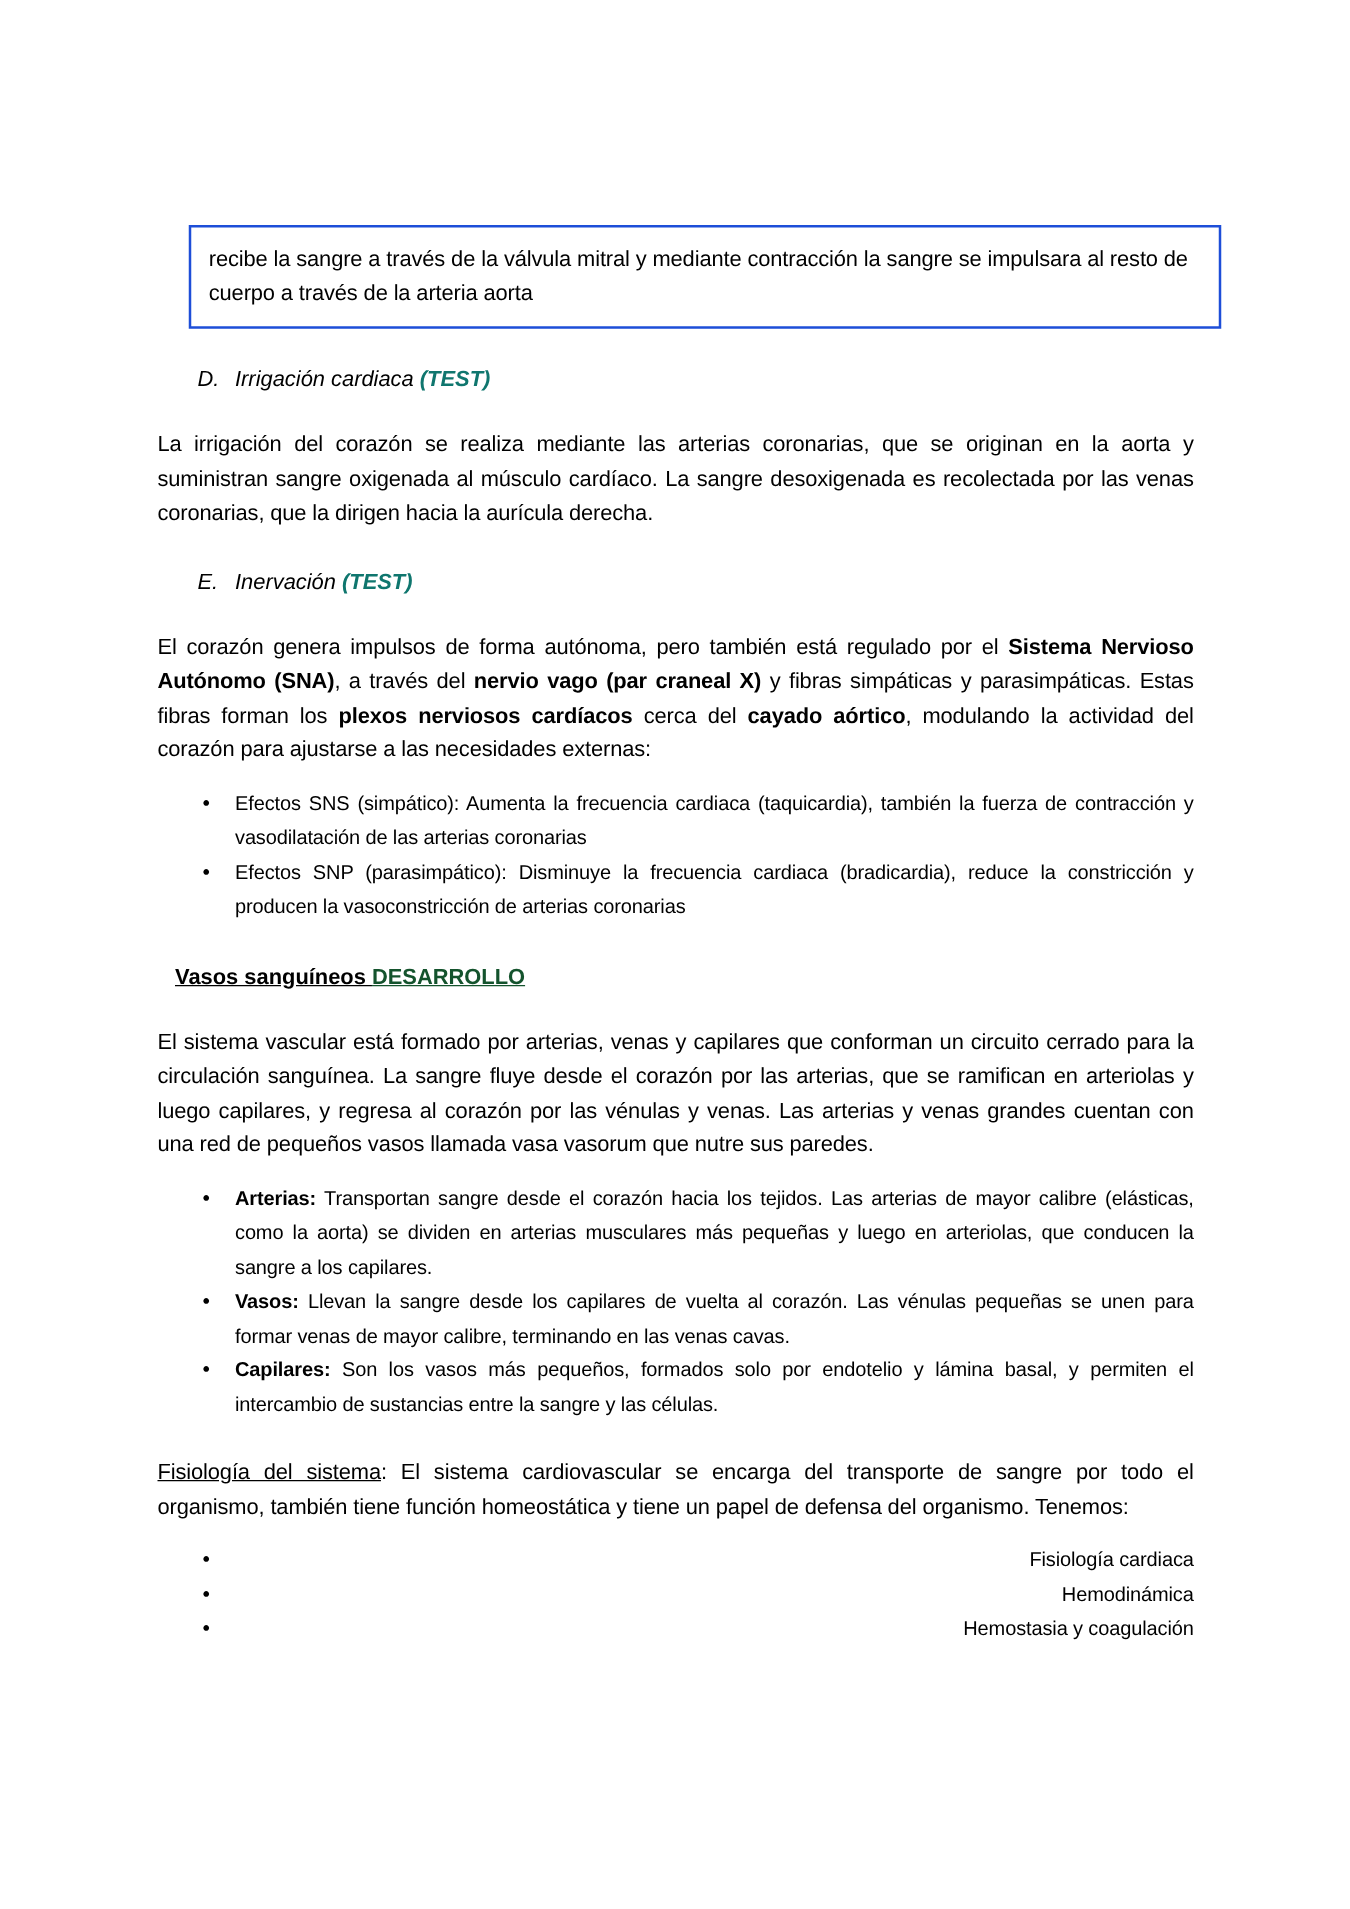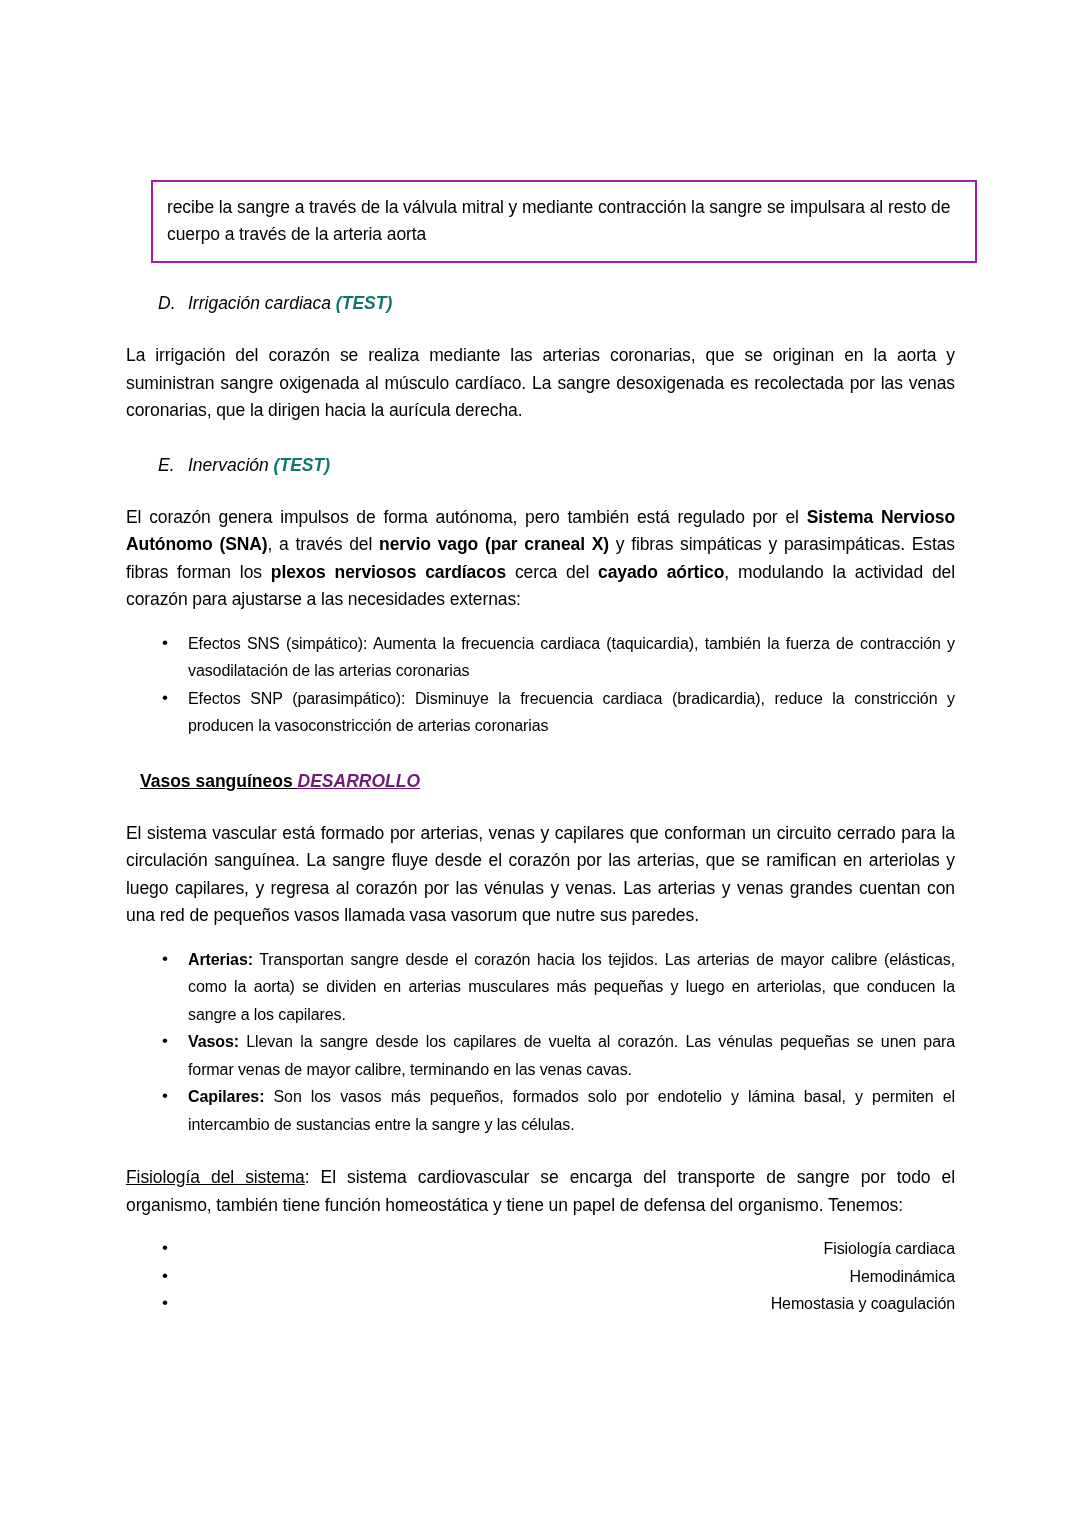--- a/index.html
+++ b/index.html
@@ -25,21 +25,21 @@
   }
   .content {
     position: absolute;
     left: 126px;
     top: 180px;
     width: 829px;
   }
 
   
   .framed-box {
-    border: 2px solid #a21caf;
+    border: 2px solid #1d4ed8;
     box-sizing: border-box;
     margin-left: 25px;
     width: 826px;
     padding: 12px 14px 13px 14px;
     margin-bottom: 0;
   }
   .framed-box p {
     margin: 0;
     font-size: 17.5px;
     line-height: 27px;
@@ -80,22 +80,21 @@
     margin: 28px 0 0 0;
     font-size: 17.5px;
     font-weight: bold;
     line-height: 26px;
   }
   .section-heading .main-part {
     text-decoration: underline;
     margin-left: 14px;
   }
   .section-heading .red-part {
-    color: #701a75;
-    font-style: italic;
+    color: #14532d;
     font-weight: bold;
     text-decoration: underline;
   }
 
   
   .ul-bold {
     font-weight: normal;
     text-decoration: underline;
     margin-top: 12px;
   }

